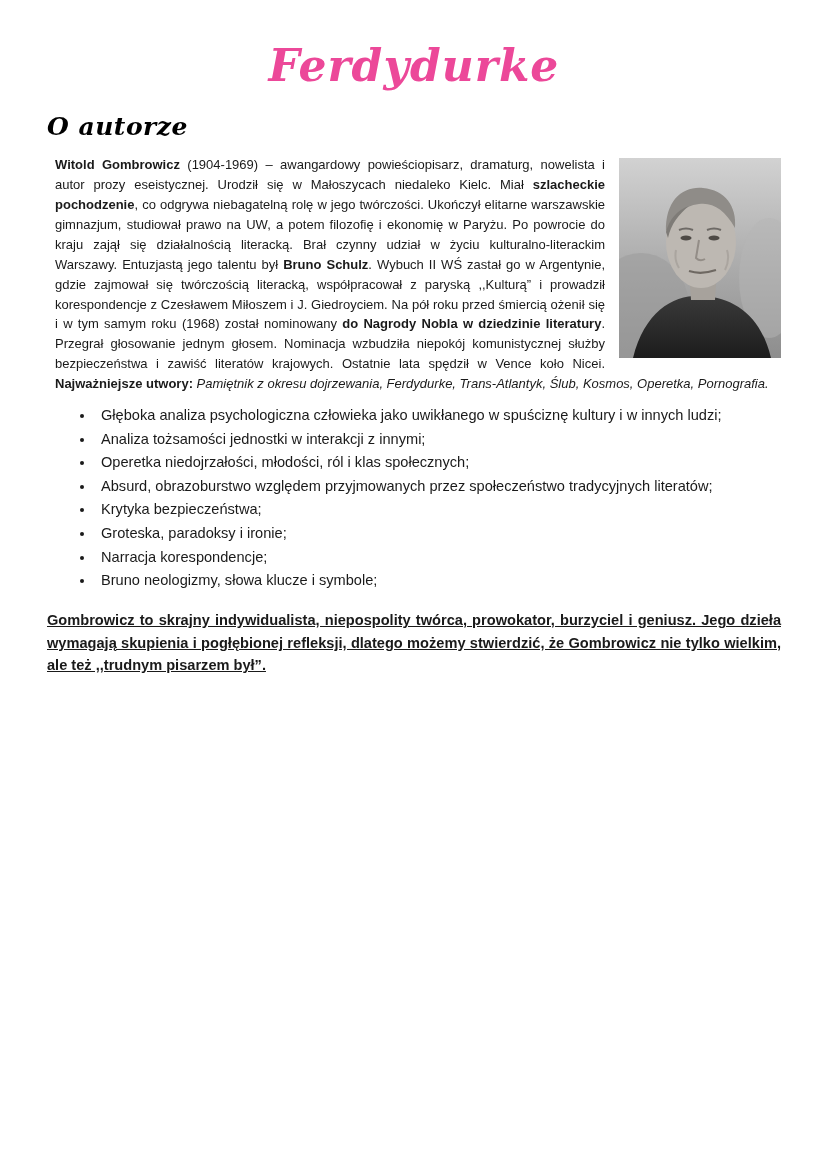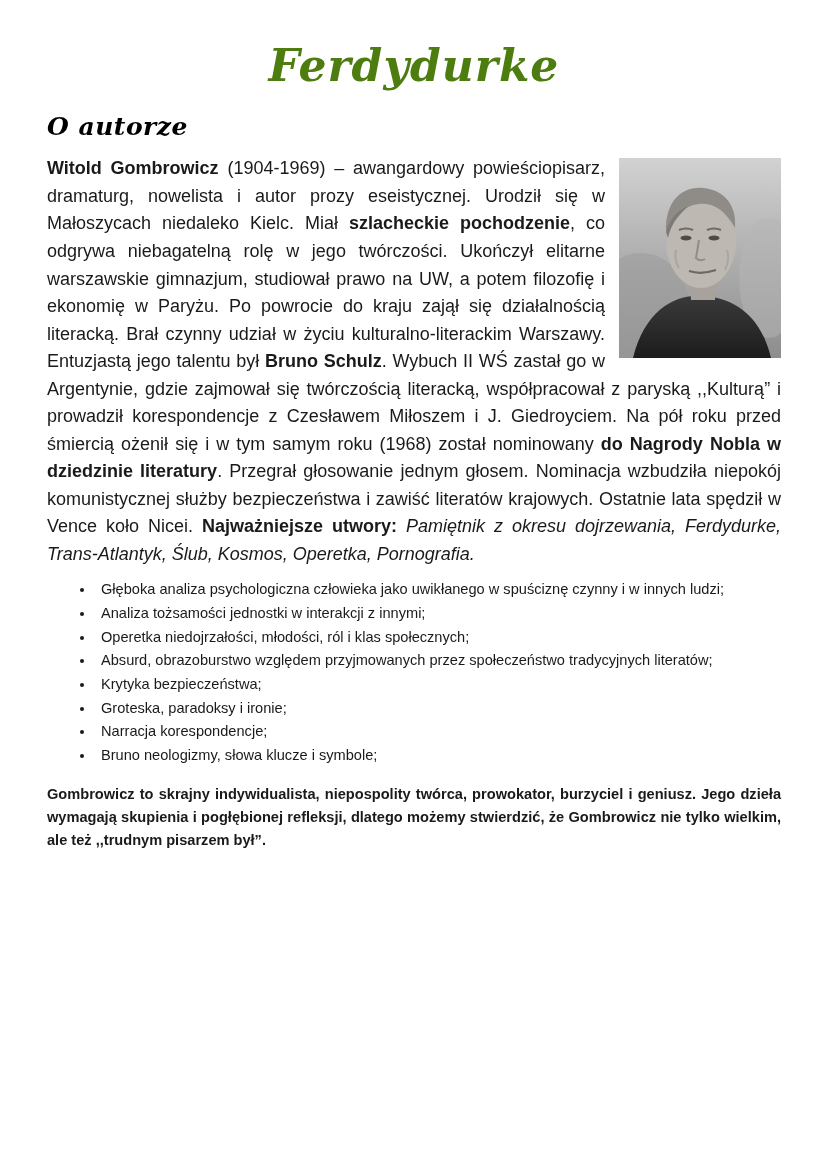--- a/index.html
+++ b/index.html
@@ -21,36 +21,36 @@
   }
   .doc-title {
     text-align: center;
     font-family: "DejaVu Serif", serif;
     font-style: italic;
     font-weight: 700;
     font-size: 44px;
     line-height: 1.1;
     margin: 6px 0 22px 0;
     letter-spacing: 1px;
-    color: #4d7c0f;
+    color: #ec4899;
   }
   .script-heading {
     font-family: "DejaVu Serif", serif;
     font-style: italic;
     font-weight: 700;
     font-size: 25px;
     margin: 14px 0 14px 0;
     color: #000000;
     letter-spacing: 0.5px;
   }
   .body-par {
-    font-size: 18px;
+    font-size: 13px;
     line-height: 1.53;
     text-align: justify;
-    margin: 0 0 10px 0;
+    margin: 0 0 10px 8px;
   }
   .body-par strong { font-weight: 700; }
   .body-par em { font-style: italic; }
   .portrait-wrap {
     float: right;
     width: 162px;
     height: 200px;
     margin: 3px 0 8px 14px;
     overflow: hidden;
   }
@@ -65,20 +65,21 @@
     line-height: 1.62;
     text-align: justify;
     padding-left: 6px;
   }
   .conclusion {
     font-size: 14.6px;
     font-weight: 700;
     line-height: 1.55;
     text-align: justify;
     margin: 16px 0 0 0;
+    text-decoration: underline;
   }
 </style>
 </head>
 <body>
 
 <div class="page">
 
   <h1 class="doc-title">Ferdydurke</h1>
 
   <h2 class="script-heading">O autorze</h2>
@@ -113,21 +114,21 @@
         <path d="M70 113 Q82 117 97 112" stroke="#6e6862" stroke-width="2.2" fill="none"></path>
         <path d="M57 92 Q55 102 60 110" stroke="#a39d97" stroke-width="2" fill="none" opacity="0.7"></path>
         <path d="M108 92 Q111 102 106 112" stroke="#a39d97" stroke-width="2" fill="none" opacity="0.7"></path>
       </svg>
     </span>
     <strong>Witold Gombrowicz</strong><span> (1904-1969) – awangardowy powieściopisarz, dramaturg, nowelista i autor prozy eseistycznej. Urodził się w Małoszycach niedaleko Kielc. Miał </span><strong>szlacheckie pochodzenie</strong><span>, co odgrywa niebagatelną rolę w jego twórczości. Ukończył elitarne warszawskie gimnazjum, studiował prawo na UW, a potem filozofię i ekonomię w Paryżu. Po powrocie do kraju zajął się działalnością literacką. Brał czynny udział w życiu kulturalno-literackim Warszawy. Entuzjastą jego talentu był </span><strong>Bruno Schulz</strong><span>. Wybuch II WŚ zastał go w Argentynie, gdzie zajmował się twórczością literacką, współpracował z paryską ,,Kulturą” i prowadził korespondencje z Czesławem Miłoszem i J. Giedroyciem. Na pół roku przed śmiercią ożenił się i w tym samym roku (1968) został nominowany </span><strong>do Nagrody Nobla w dziedzinie literatury</strong><span>. Przegrał głosowanie jednym głosem. Nominacja wzbudziła niepokój komunistycznej służby bezpieczeństwa i zawiść literatów krajowych. Ostatnie lata spędził w Vence koło Nicei. </span><strong>Najważniejsze utwory: </strong><em>Pamiętnik z okresu dojrzewania, Ferdydurke, Trans-Atlantyk, Ślub, Kosmos, Operetka, Pornografia.</em>
   </p>
 
 
   <ul class="works-list">
-    <li>Głęboka analiza psychologiczna człowieka jako uwikłanego w spuściznę czynny i w innych ludzi;</li>
+    <li>Głęboka analiza psychologiczna człowieka jako uwikłanego w spuściznę kultury i w innych ludzi;</li>
     <li>Analiza tożsamości jednostki w interakcji z innymi;</li>
     <li>Operetka niedojrzałości, młodości, ról i klas społecznych;</li>
     <li>Absurd, obrazoburstwo względem przyjmowanych przez społeczeństwo tradycyjnych literatów;</li>
     <li>Krytyka bezpieczeństwa;</li>
     <li>Groteska, paradoksy i ironie;</li>
     <li>Narracja korespondencje;</li>
     <li>Bruno neologizmy, słowa klucze i symbole;</li>
   </ul>
 
   <p class="conclusion">Gombrowicz to skrajny indywidualista, niepospolity twórca, prowokator, burzyciel i geniusz. Jego dzieła wymagają skupienia i pogłębionej refleksji, dlatego możemy stwierdzić, że Gombrowicz nie tylko wielkim, ale też ,,trudnym pisarzem był”.</p>

